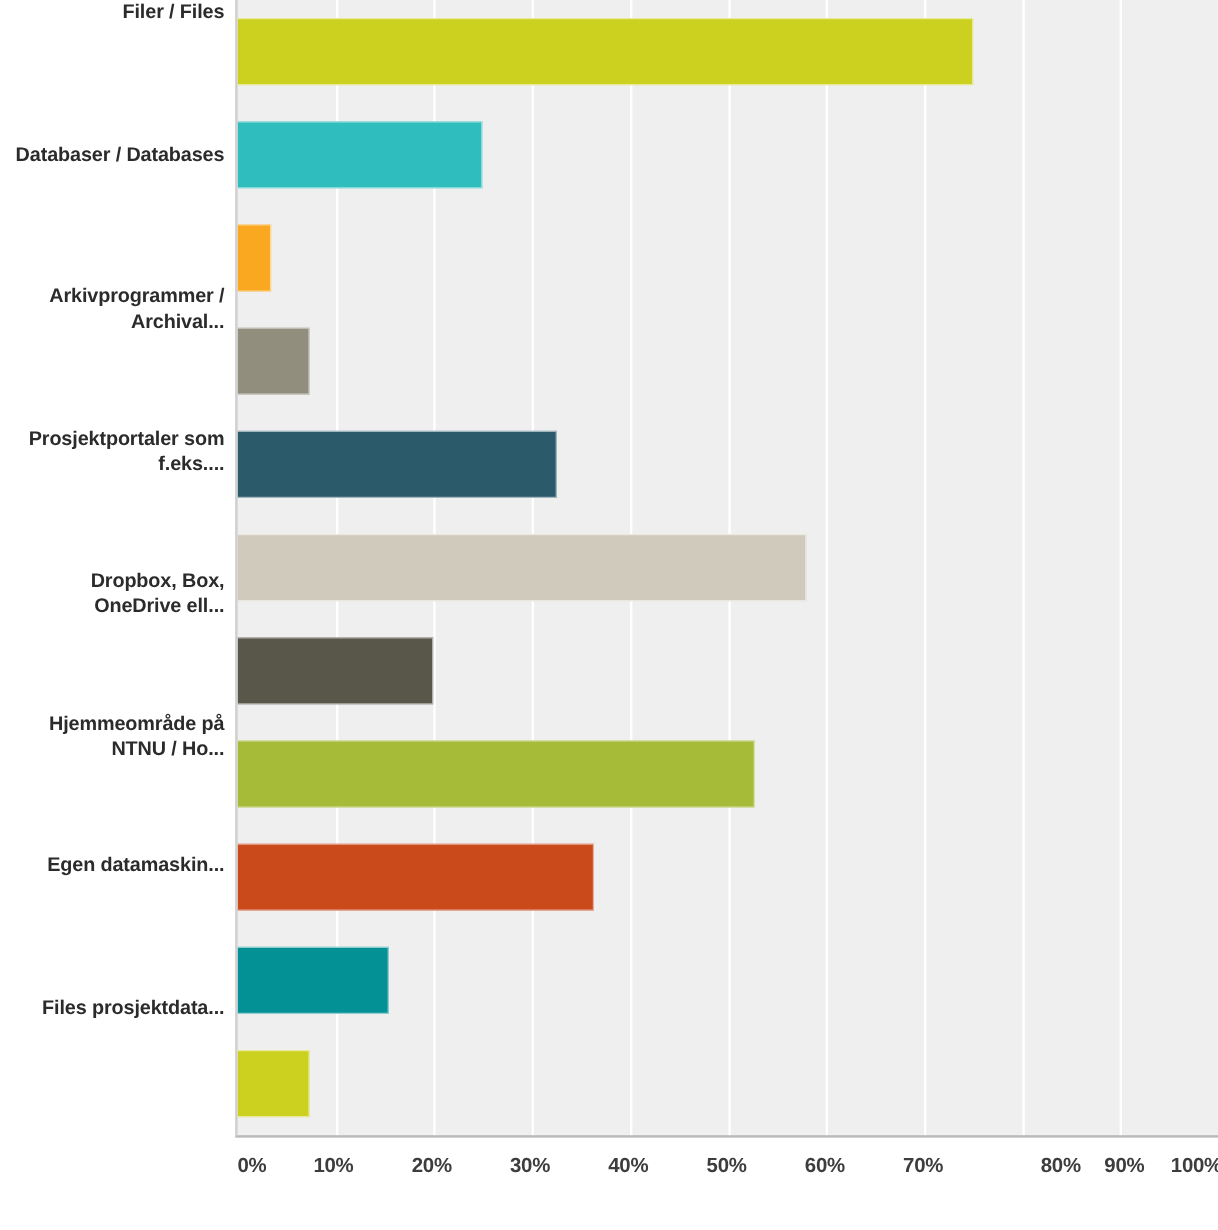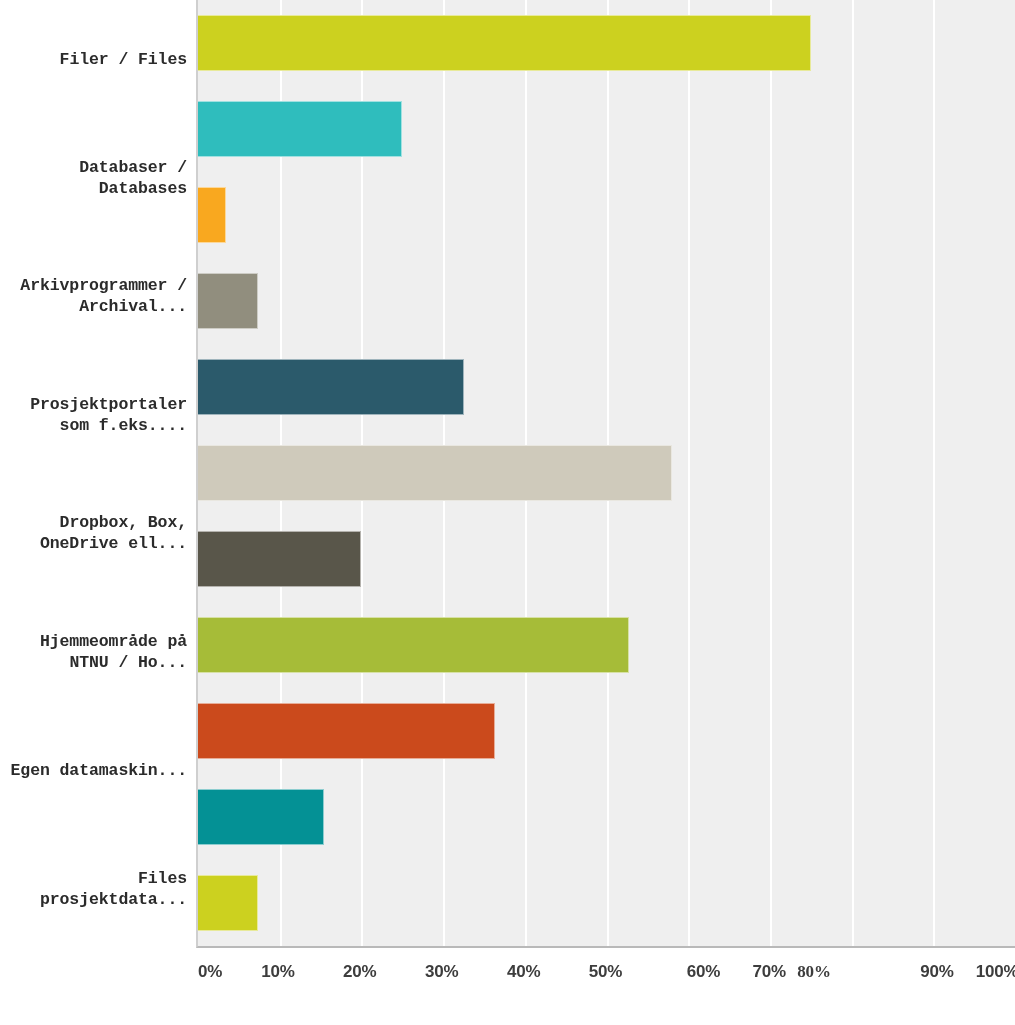--- a/index.html
+++ b/index.html
@@ -71,25 +71,23 @@
   .bar {
     height: 64.5%;
     min-width: 2px;
     box-sizing: border-box;
     border: 1px solid rgba(255,255,255,0.55);
     border-left: none;
   }
   .cat-row {
     flex: 1 1 0;
     display: flex;
-    align-items: center;
     justify-content: flex-end;
     padding-right: 9px;
     box-sizing: border-box;
-    font-family: Liberation Mono, monospace;
   }
   .cat-label {
     text-align: right;
     font-size: 16.5px;
     font-weight: bold;
     color: #2b2b2b;
     line-height: 1.28;
     letter-spacing: -0.1px;
     max-width: 180px;
     word-break: break-word;
@@ -208,20 +206,20 @@
 
   </div>
 
   <div class="value-axis">
       <div class="tick-label" style="left: 14px;">0%</div>
       <div class="tick-label" style="left: 81.9px;">10%</div>
       <div class="tick-label" style="left: 163.8px;">20%</div>
       <div class="tick-label" style="left: 245.7px;">30%</div>
       <div class="tick-label" style="left: 327.6px;">40%</div>
       <div class="tick-label" style="left: 409.5px;">50%</div>
-      <div class="tick-label" style="left: 491.4px; margin-left: 16px;">60%</div>
+      <div class="tick-label" style="left: 491.4px;">60%</div>
       <div class="tick-label" style="left: 573.3px;">70%</div>
-      <div class="tick-label" style="left: 618px; font-family: Liberation Serif, serif;">80%</div>
+      <div class="tick-label" style="left: 688px;">80%</div>
       <div class="tick-label" style="left: 741px;">90%</div>
       <div class="tick-label" style="left: 801px;">100%</div>
     </div>
 
 </div>
 
 </body></html>

